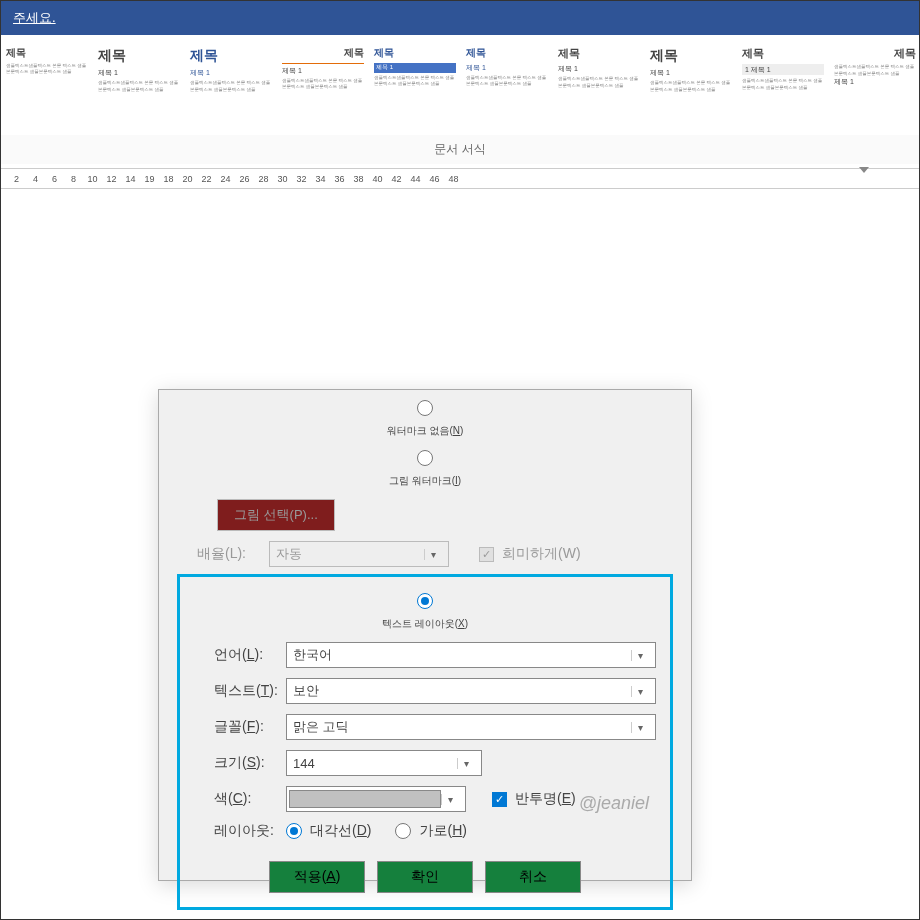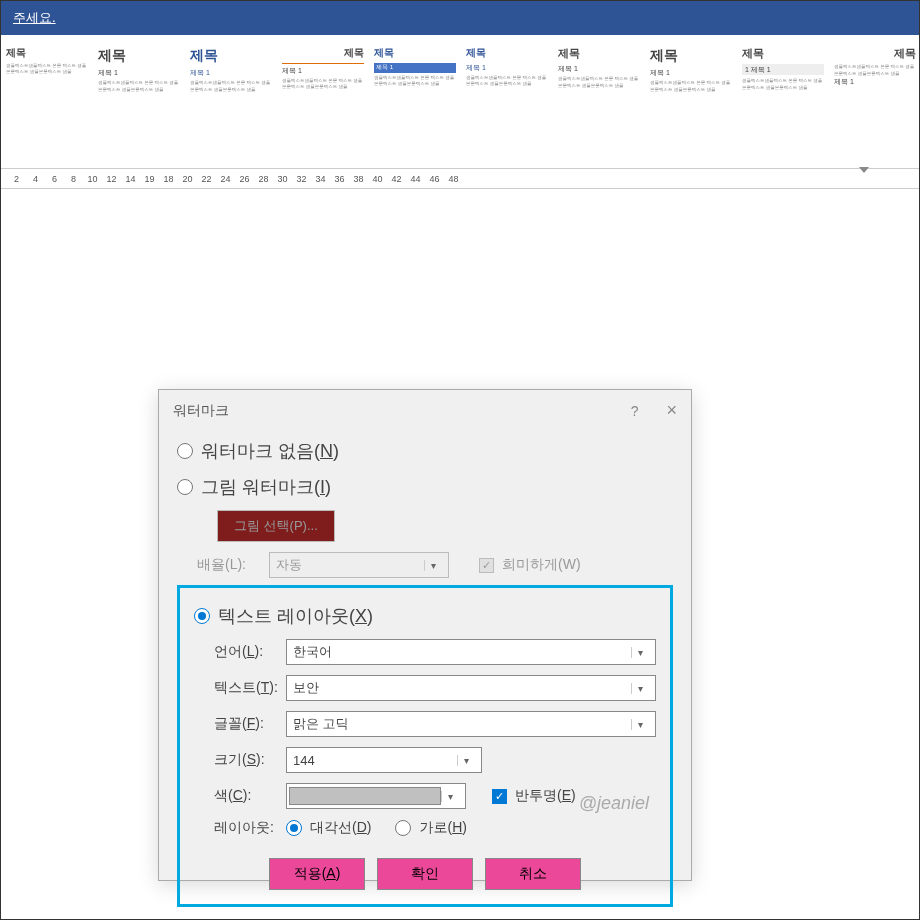--- a/index.html
+++ b/index.html
@@ -112,23 +112,24 @@
       padding: 10px 14px 8px;
       font-size: 14px;
       color: #555;
     }
     .dialog-header .right { display:flex; gap:28px; align-items:center; color:#888;}
     .dialog-body { padding: 4px 18px 10px; }
     .radio-row {
       display: flex;
       align-items: center;
       padding: 6px 0;
-      font-size: 18px;
+      font-size: 10px;
       color: #444;
       gap: 8px;
+      flex-direction: column;
     }
     .radio {
       width: 16px; height: 16px;
       border: 1px solid #777;
       border-radius: 50%;
       display: inline-flex;
       align-items: center;
       justify-content: center;
       background:#fff;
     }
@@ -197,21 +198,21 @@
       margin-top: 2px;
     }
     .dialog-buttons {
       display: flex;
       justify-content: center;
       gap: 12px;
       margin-top: 16px;
     }
     .dlg-btn {
       border: 1px solid #888;
-      background: #ec4899;
+      background: #15803d;
       padding: 6px 0;
       width: 96px;
       text-align: center;
       font-size: 14px;
       cursor: pointer;
     }
     .underline { text-decoration: underline; }
     .watermark-credit {
       position: absolute;
       right: 42px;
@@ -274,20 +275,21 @@
       <div class="style-title" style="font-size:11px">제목</div>
       <div class="style-subtitle" style="background:#eee;padding:1px 3px;">1 제목 1</div>
       <div class="style-body">샘플텍스트샘플텍스트 본문 텍스트 샘플 본문텍스트 샘플본문텍스트 샘플</div>
     </div>
     <div class="style-item">
       <div class="style-title" style="font-size:11px;text-align:right">제목</div>
       <div class="style-body">샘플텍스트샘플텍스트 본문 텍스트 샘플 본문텍스트 샘플본문텍스트 샘플</div>
       <div class="style-subtitle">제목 1</div>
     </div>
   </div>
+  <div class="ribbon-label">문서 서식</div>
 </div>
 
 <div class="ruler" id="ruler">
   <div class="ruler-marker" style="right:50px"></div>
 <div class="ruler-tick">2</div>
     <div class="ruler-tick">4</div>
     <div class="ruler-tick">6</div>
     <div class="ruler-tick">8</div>
     <div class="ruler-tick">10</div>
     <div class="ruler-tick">12</div>
@@ -307,27 +309,20 @@
     <div class="ruler-tick">40</div>
     <div class="ruler-tick">42</div>
     <div class="ruler-tick">44</div>
     <div class="ruler-tick">46</div>
     <div class="ruler-tick">48</div>
   </div>
 
 <div class="doc-area"></div>
 
 <div class="dialog">
-  <div class="dialog-header">
-    <span>워터마크</span>
-    <div class="right">
-      <span>?</span>
-      <span style="font-size:18px;">×</span>
-    </div>
-  </div>
   <div class="dialog-body">
 
     <div class="radio-row">
       <span class="radio"></span>
       <span><span>워터마크 없음(</span><span class="underline">N</span><span>)</span></span>
     </div>
 
     <div class="radio-row">
       <span class="radio"></span>
       <span><span>그림 워터마크(</span><span class="underline">I</span><span>)</span></span>

